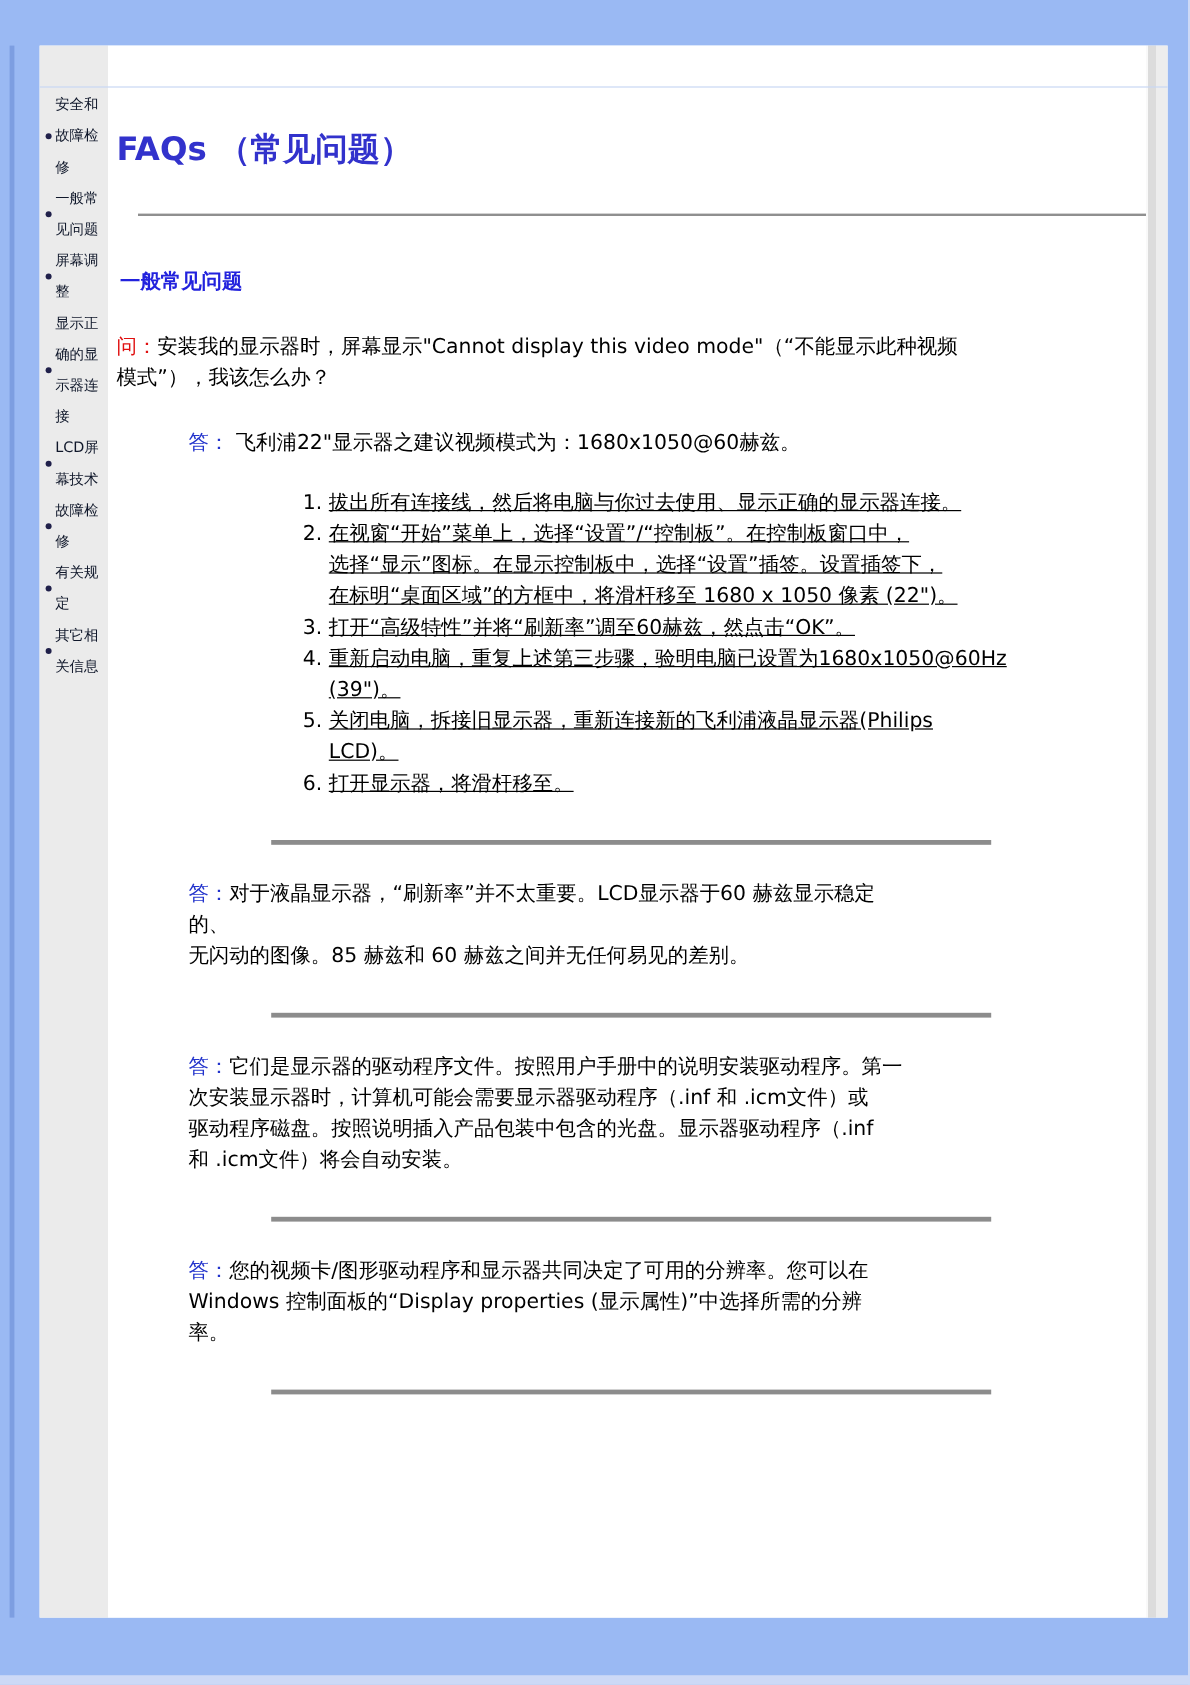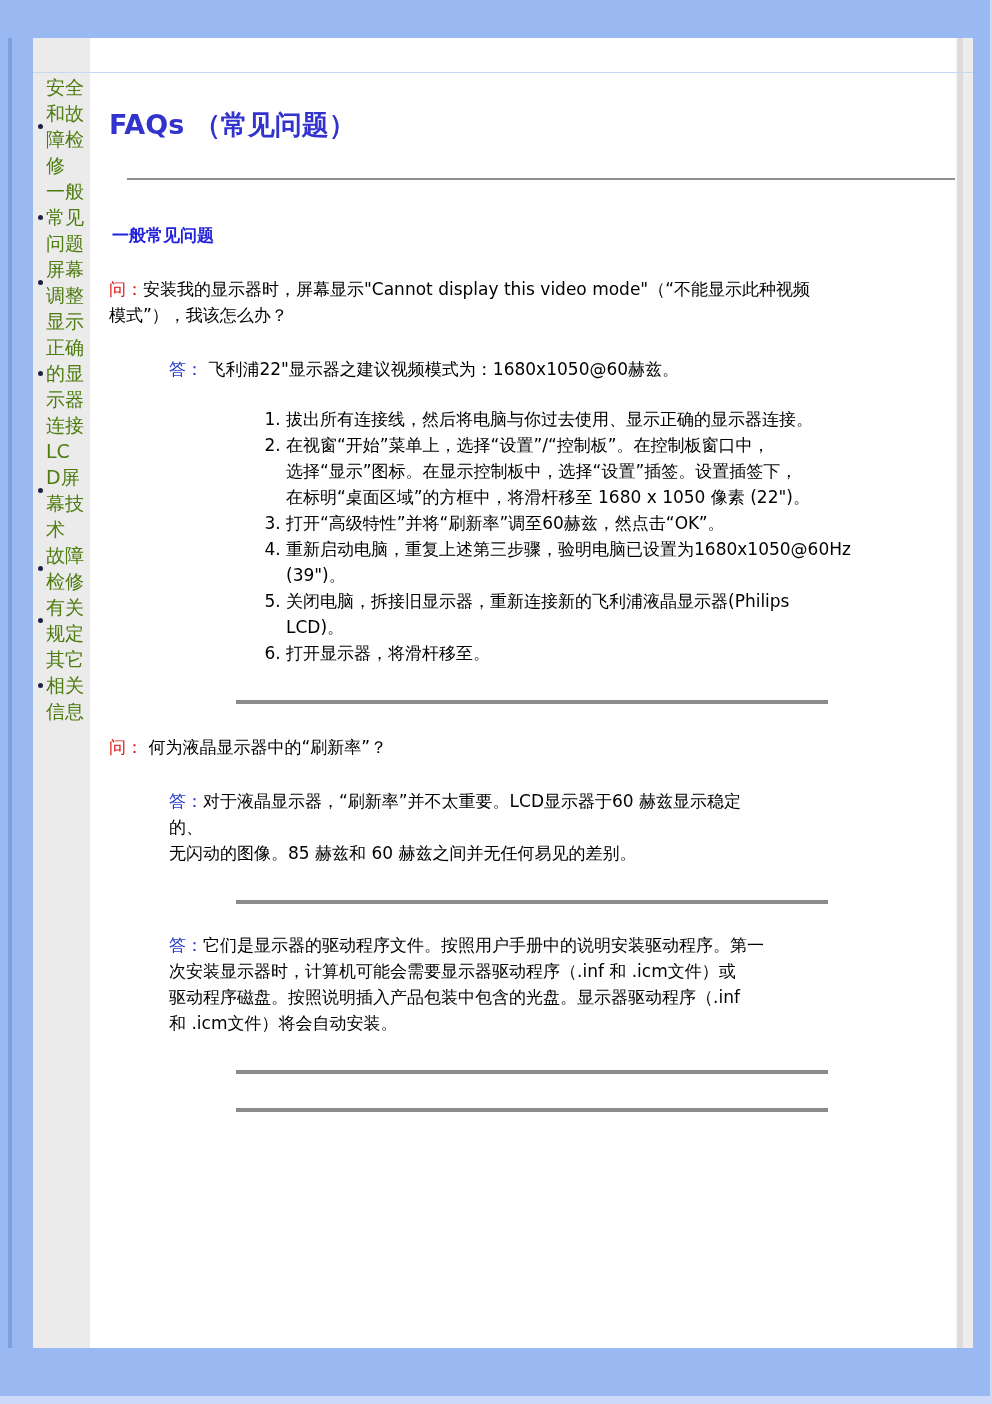--- a/index.html
+++ b/index.html
@@ -18,46 +18,46 @@
 
   
   .nav {
     position:absolute; left:0; top:0; width:57px; height:100%;
     background:#ebebeb; box-sizing:border-box; padding-top:36px;
   }
   .nav-item { display:flex; align-items:center; }
   .nav-bullet { width:13px; flex:none; display:flex; justify-content:flex-end; padding-right:3px; box-sizing:border-box; }
   .nav-bullet i { width:5px; height:5px; border-radius:50%; background:#20204a; display:block; }
   .nav-label {
-    width:38px; font-size:19px; line-height:26px; color:#4d7c0f;
+    width:38px; font-size:12px; line-height:26px; color:#0f172a;
     word-break:break-all; line-break:anywhere; cursor:pointer;
   }
 
   
   .scrollbar {
     position:absolute; right:0; top:0; width:18px; height:100%;
     background:linear-gradient(to right, #f9f9f9 0 2px, #dcdcdc 2px 8px, #ededed 8px 18px);
   }
 
   
   .main {
     position:absolute; left:57px; top:0; width:865px; height:100%;
-    background:#fff; box-sizing:border-box; padding:0 0 0 19px;
+    background:#fff; box-sizing:border-box; padding:0 0 0 7px;
     font-size:17px; line-height:26px; color:#000; overflow:hidden;
   }
   .page-title { margin:70px 0 0 0; font-size:27px; line-height:34px; font-weight:bold; color:#3232cc; }
   .title-rule { height:2px; background:#8f8f8f; margin:36px 0 0 18px; }
   .section-heading { margin:44px 0 0 3px; font-size:17px; line-height:22px; color:#2222dd; }
 
   .question { margin:30px 20px 0 0; white-space:pre-wrap; }
   .q-mark { color:#e01010; }
   .a-mark { color:#2233cc; }
   .answer { margin:28px 40px 0 60px; }
   .answer p { margin:0; white-space:pre-wrap; }
-  .steps { margin:24px 0 0 0; padding:0 0 0 117px; }
+  .steps { margin:24px 0 0 0; padding:0 0 0 117px;text-decoration:underline; }
   .steps li { white-space:pre-wrap; }
   .divider { width:70%; height:4px; background:#8c8c8c; margin:34px auto 0; }
 </style>
 </head>
 <body>
 
 <div class="edge-right"></div>
 <div class="edge-bottom"></div>
 <div class="left-accent"></div>
 
@@ -135,38 +135,42 @@
 (39")。</li>
           <li>关闭电脑，拆接旧显示器，重新连接新的飞利浦液晶显示器(Philips
 LCD)。</li>
           <li>打开显示器，将滑杆移至。</li>
         </ol>
       </div>
     </div>
     <div class="divider"></div>
 
     <div>
-      <p class="question"><span class="q-mark">问：</span><span> 何为液晶显示器中的“刷新率”？</span></p>
       <div class="answer">
         <p><span class="a-mark">答：</span><span>对于液晶显示器，“刷新率”并不太重要。LCD显示器于60 赫兹显示稳定
 的、
 无闪动的图像。85 赫兹和 60 赫兹之间并无任何易见的差别。</span></p>
       </div>
     </div>
     <div class="divider"></div>
 
     <div>
       <div class="answer">
         <p><span class="a-mark">答：</span><span>它们是显示器的驱动程序文件。按照用户手册中的说明安装驱动程序。第一
 次安装显示器时，计算机可能会需要显示器驱动程序（.inf 和 .icm文件）或
 驱动程序磁盘。按照说明插入产品包装中包含的光盘。显示器驱动程序（.inf
 和 .icm文件）将会自动安装。</span></p>
       </div>
     </div>
     <div class="divider"></div>
 
     <div>
+      <div class="answer">
+        <p><span class="a-mark">答：</span><span>您的视频卡/图形驱动程序和显示器共同决定了可用的分辨率。您可以在
+Windows 控制面板的“Display properties (显示属性)”中选择所需的分辨
+率。</span></p>
+      </div>
     </div>
     <div class="divider"></div>
   </div>
 
   <div class="scrollbar"></div>
 </div>
 
 </body></html>

